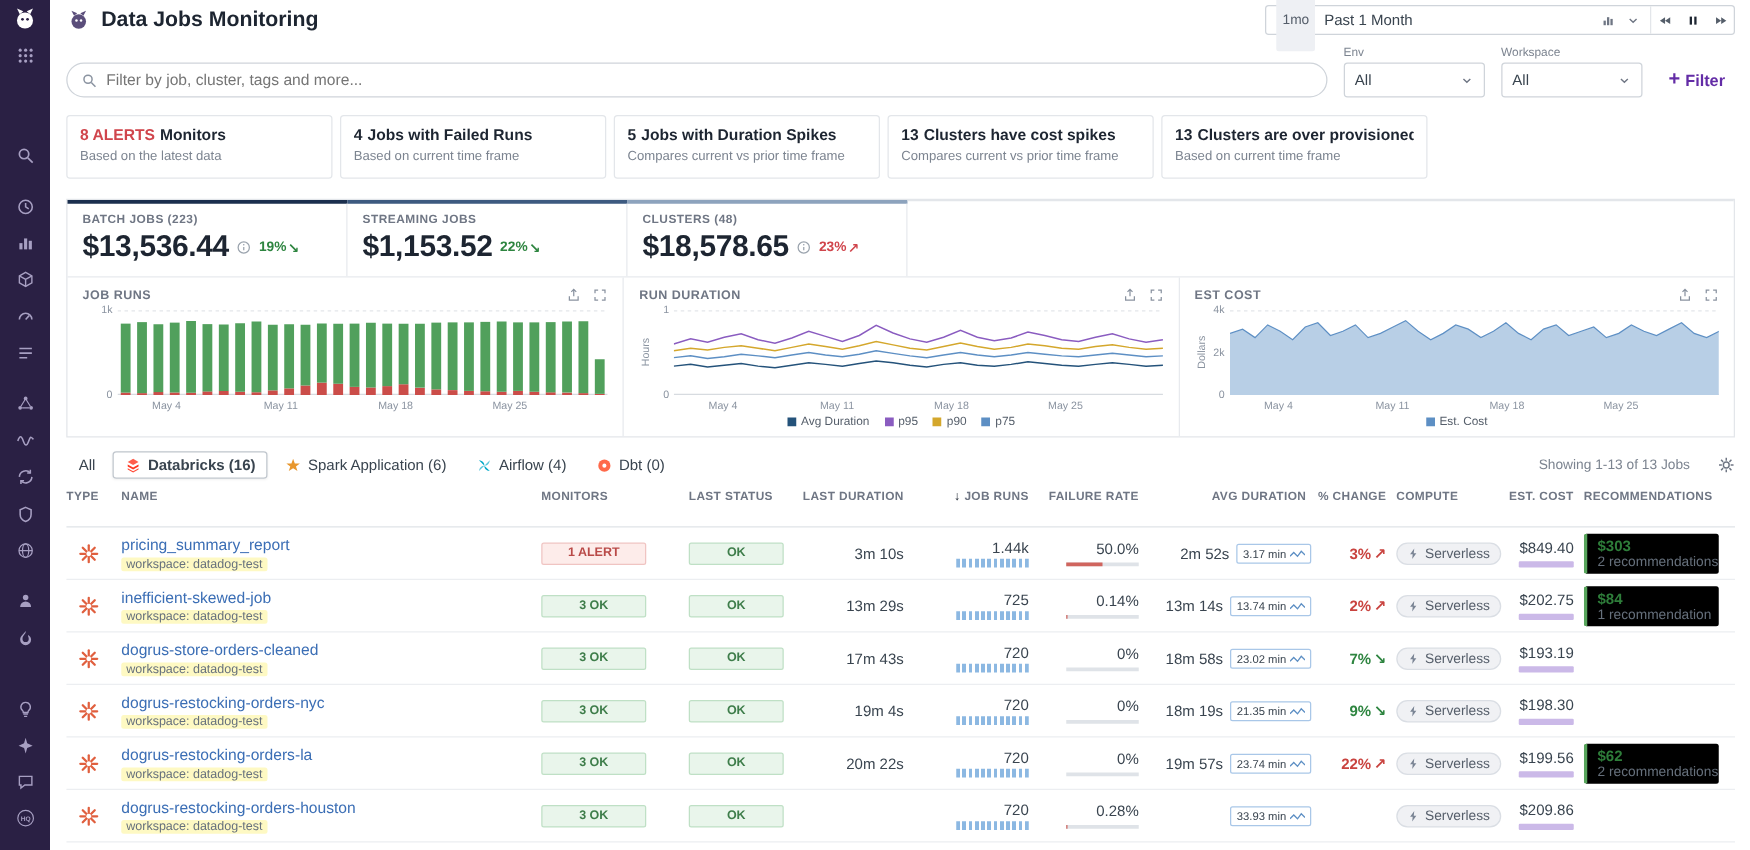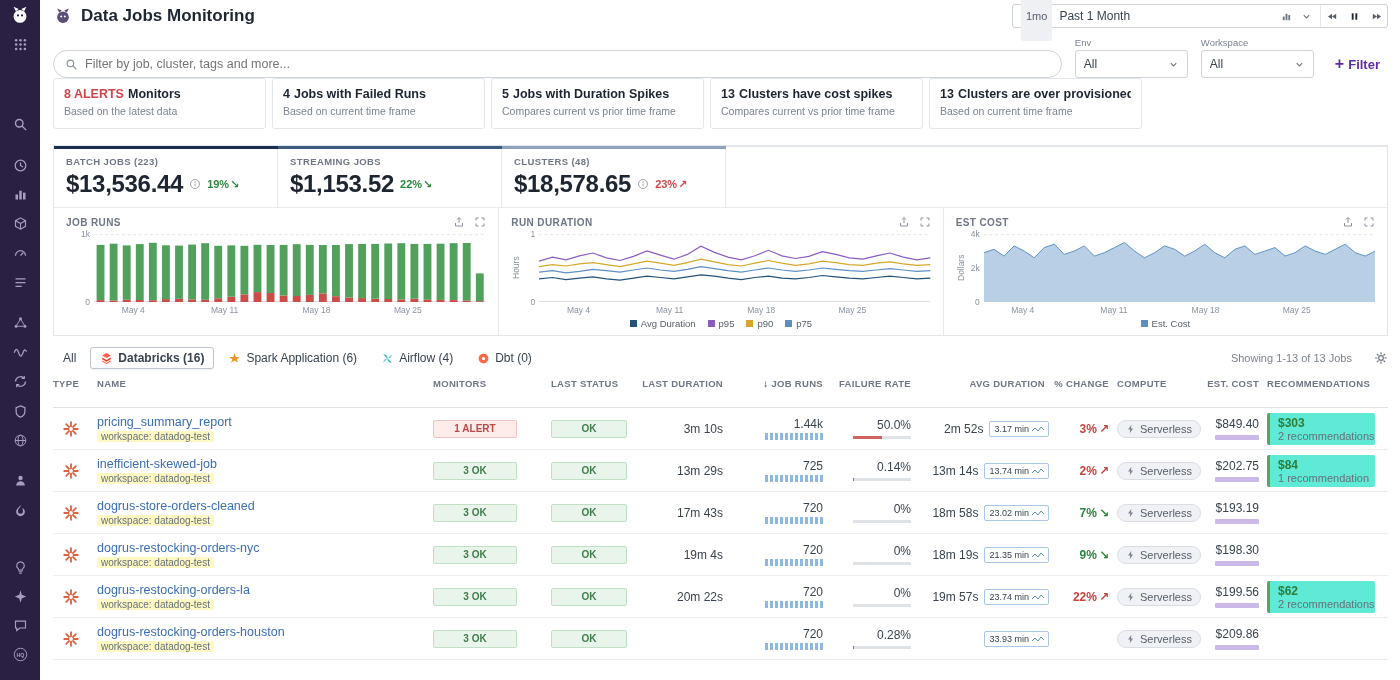--- a/index.html
+++ b/index.html
@@ -39,21 +39,21 @@
   font-family:"Liberation Sans","DejaVu Sans",sans-serif}
 .sel-group{display:flex;flex-direction:column;width:113px}
 .sel-label{font-size:9.5px;color:#7c8490;margin-bottom:2px}
 .sel-box{height:28px;border:1px solid #cfd4da;border-radius:3px;display:flex;align-items:center;
   justify-content:space-between;padding:0 8px;font-size:12px;cursor:pointer;background:#fff;color:#39444f}
 .sel-box .icon svg{width:11px;height:11px;color:#6f7684}
 .filter-btn{height:28px;display:flex;align-items:center;gap:4px;color:#632ca6;font-weight:700;font-size:13px;
   background:none;border:0;cursor:pointer;padding:0 8px;font-family:inherit}
 .filter-btn .plus{font-size:16px;line-height:1}
 
-.cards{display:flex;gap:6px;margin-top:0}
+.cards{display:flex;gap:6px;margin-top:14px}
 .card{width:213px;height:51px;border:1px solid #e3e6ea;border-radius:3px;padding:8px 10px;cursor:pointer;background:#fff}
 .card-line1{font-size:12.5px;font-weight:700;color:#1d2531;white-space:nowrap;overflow:hidden}
 .card-count{margin-right:4px}
 .card-sub{font-size:10.5px;color:#7c8490;margin-top:4px;white-space:nowrap}
 
 .panel{border:1px solid #e3e6ea;margin-top:16px;background:#fff}
 .seg-bar{display:flex;height:3px}
 .seg-bar .seg{width:224px}
 .seg-bar .seg-rest{flex:1;background:linear-gradient(#e3e6ea,#e3e6ea) top/100% 1px no-repeat}
 .stats-row{display:flex;border-bottom:1px solid #e8eaee}
@@ -115,21 +115,21 @@
 .fail-bar{height:3px;width:58px;margin-left:auto;margin-top:4px;background:#dfe3e8;position:relative}
 .fail-bar i{position:absolute;left:0;top:0;bottom:0;background:#d0655e}
 .avg-cell{display:flex;align-items:center;justify-content:flex-end;gap:6px;padding-right:4px;font-size:12px}
 .tip-box{border:1px solid #a9c7e8;border-radius:2px;background:#fff;display:flex;align-items:center;gap:3px;
   padding:2px 4px;font-size:9px;color:#39444f;white-space:nowrap}
 .chg{font-size:12px;font-weight:700;display:flex;justify-content:flex-end;gap:2px;padding-right:8px}
 .pill{display:inline-flex;align-items:center;gap:4px;background:#f0f1f4;border:1px solid #dadee4;border-radius:10px;
   padding:2px 8px;font-size:11px;color:#555e6a}
 .pill svg{width:10px;height:10px}
 .cost-bar{height:5px;width:44px;margin-left:auto;margin-top:4px;background:#cbb9e8;border-radius:1px}
-.rec{border-left:3px solid #58a55c;background:#5eead4;border-radius:2px;padding:3px 8px;width:108px;cursor:pointer}
+.rec{border-left:3px solid #58a55c;background:#000000;border-radius:2px;padding:3px 8px;width:108px;cursor:pointer}
 .rec-amt{color:#2e7d3a;font-weight:700;font-size:12px}
 .rec-txt{font-size:11px;color:#66707c;white-space:nowrap}
 </style>
 </head>
 <body>
 
 <div class="app">
 
   <nav class="sidebar">
     <div class="sb-logo">

